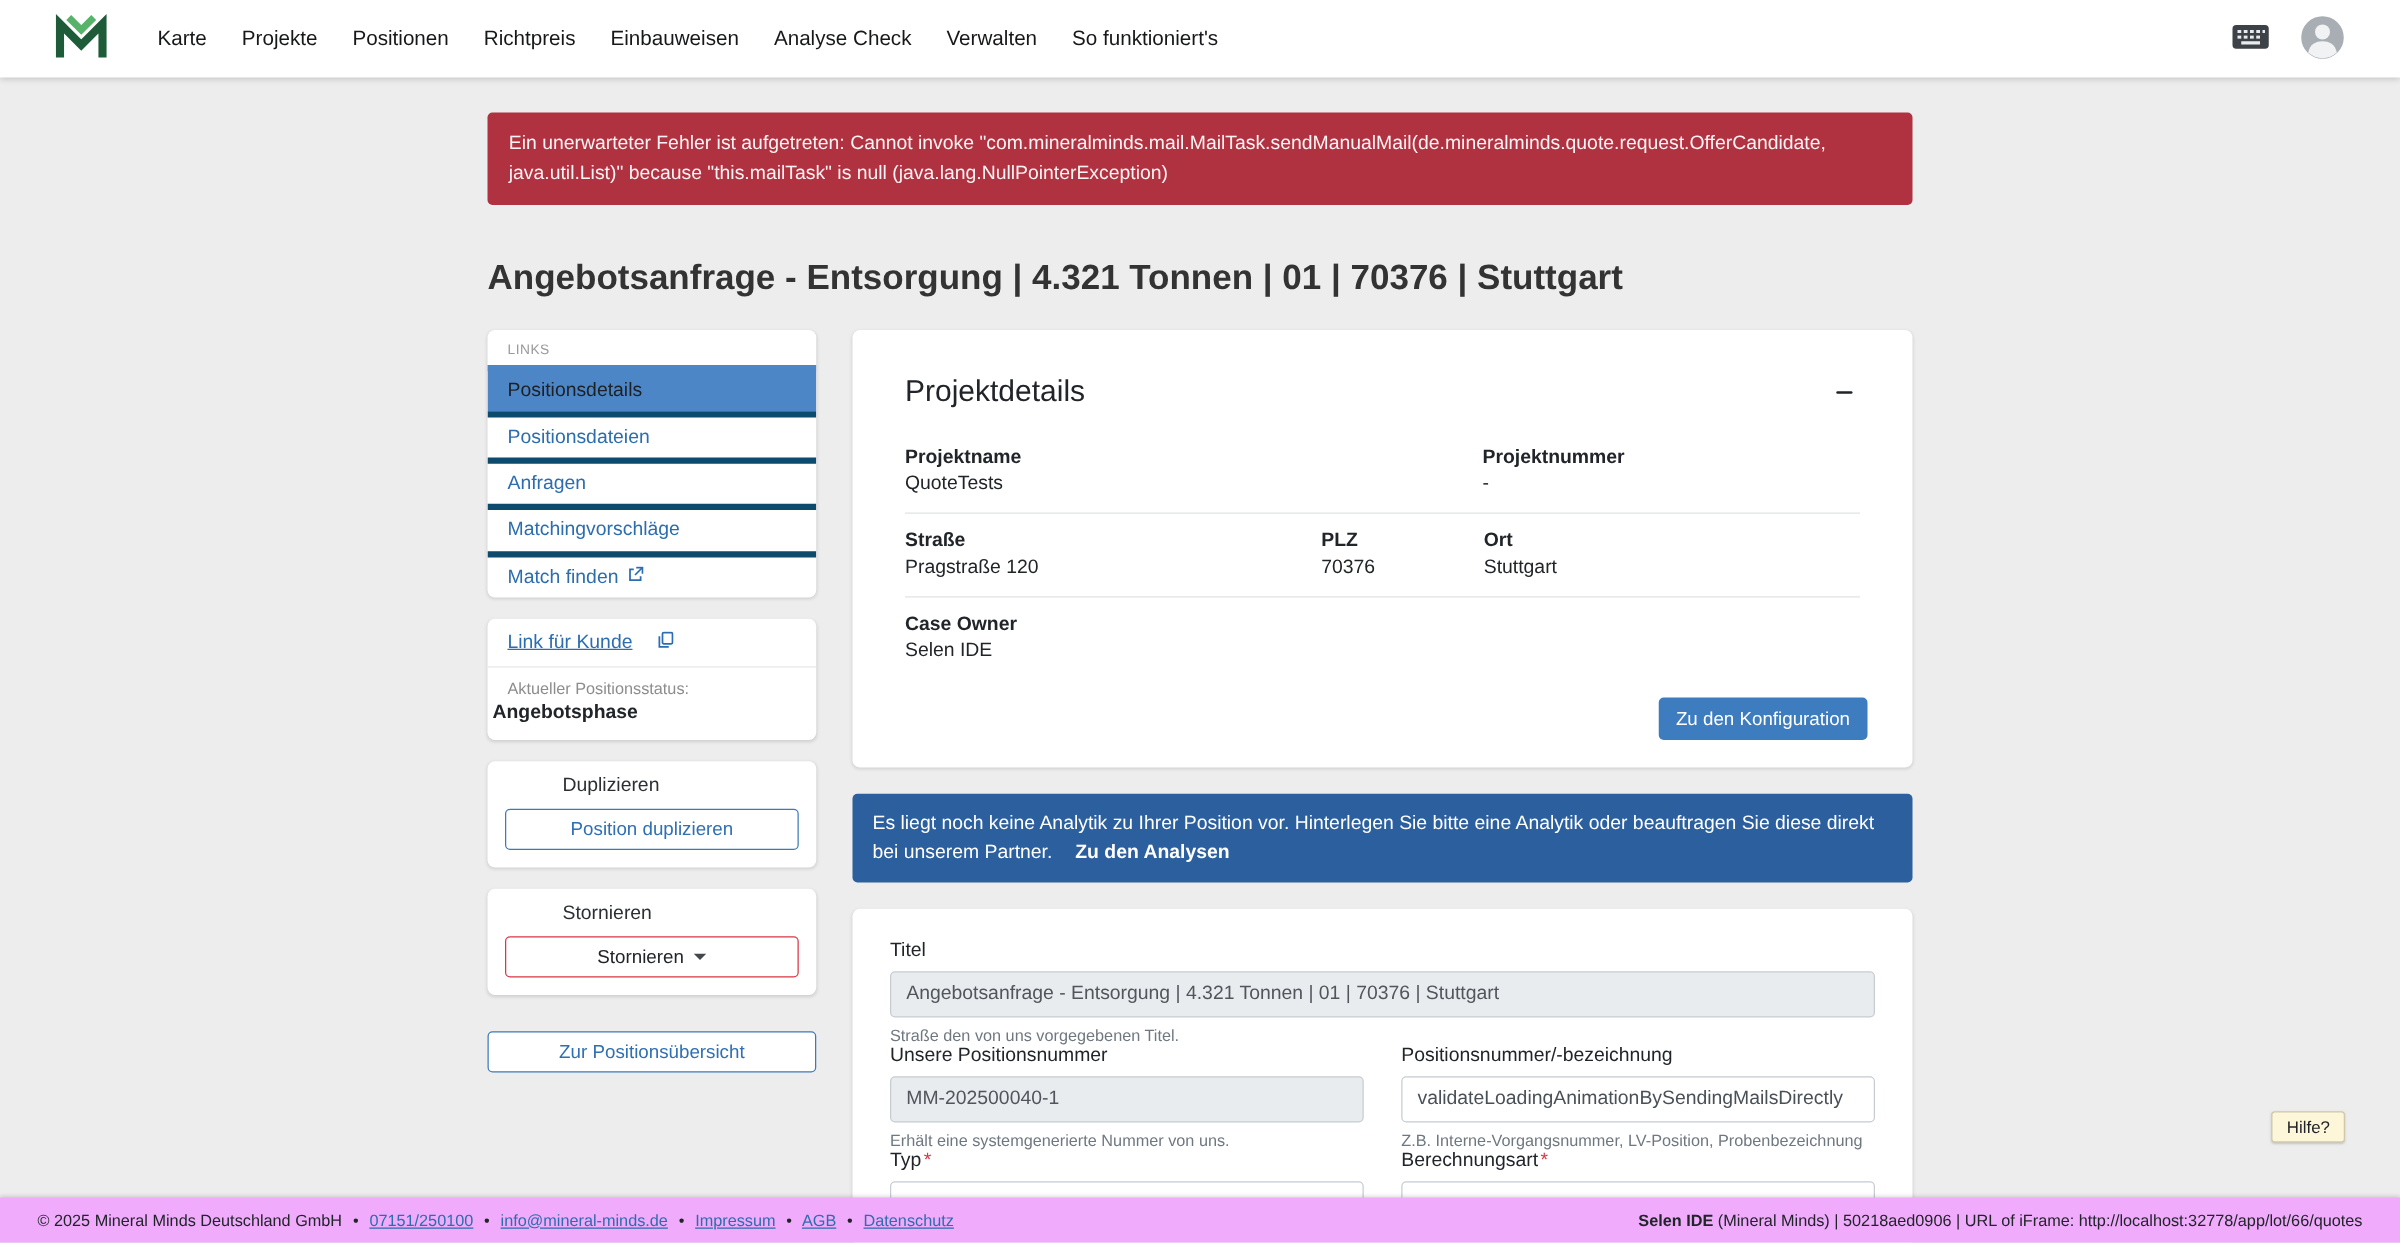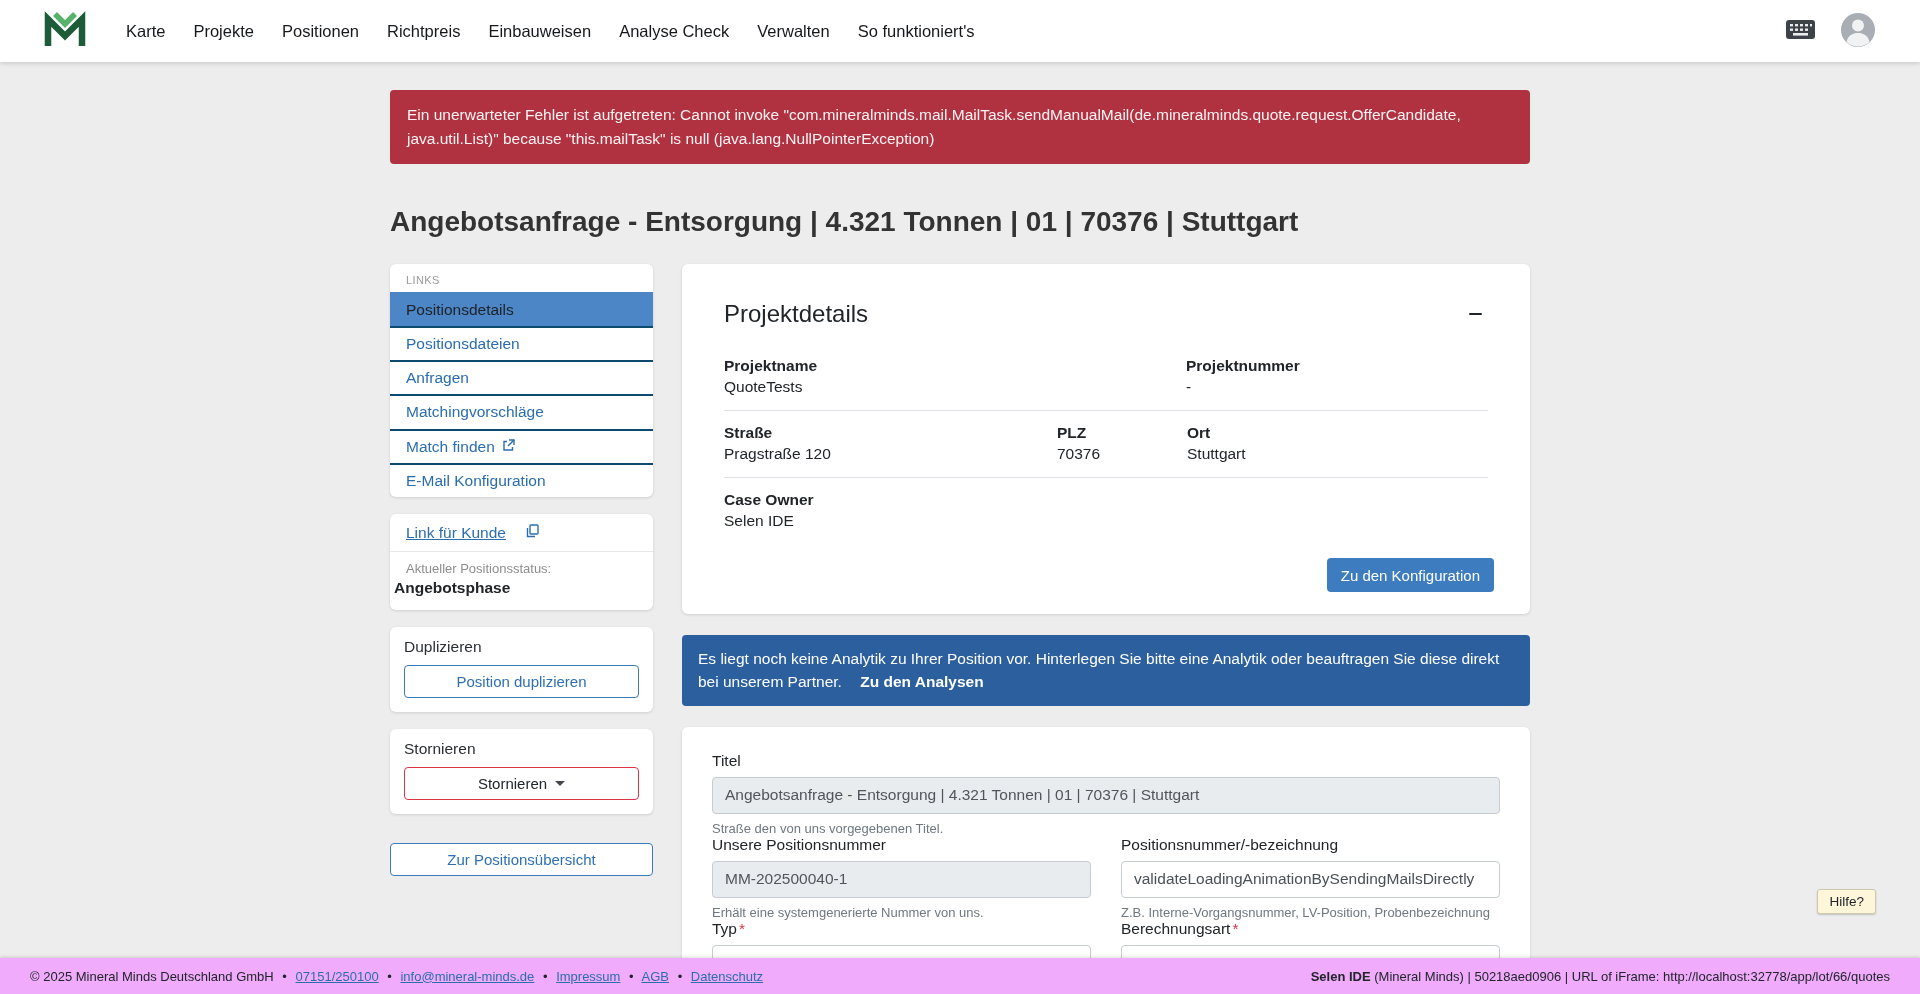--- a/index.html
+++ b/index.html
@@ -48,31 +48,31 @@
 
   .card { background: #fff; border-radius: 6px; box-shadow: 0 1px 3px rgba(0,0,0,.13); }
 
   
   .sidebar { width: 263px; flex: none; }
   .sidebar .card { margin-bottom: 17px; overflow: hidden; }
   .links-header { font-size: 11px; letter-spacing: .4px; color: #9a9a9a; padding: 10px 16px 6px; }
   .side-link {
     display: flex; align-items: center; gap: 7px;
     padding: 6px 16px; font-size: 15.5px; color: #2b6daf;
-    border-top: 2px solid #0c4a6e; cursor: pointer; line-height: 1.3;
+    border-top: 5px solid #0c4a6e; cursor: pointer; line-height: 1.3;
   }
   .side-link.active { background: #4c86c6; color: #1d2125; border-top-color: #4c86c6; font-weight: 500; }
 
   .kunde-link { display: flex; align-items: flex-start; gap: 20px; padding: 10px 16px 9px; font-size: 15.5px; color: #2b6daf; cursor: pointer; text-decoration: underline; }
   .kunde-divider { border: none; border-top: 1px solid #e8e8e8; }
   .status-label { padding: 9px 16px 0; font-size: 13px; color: #8d8d8d; }
   .status-value { padding: 3px 4px 13px; font-size: 15.5px; font-weight: bold; }
 
   .action-card { padding: 11px 14px 14px; }
-  .action-title { font-size: 15.5px; font-weight: 500; margin-bottom: 9px; color: #2b2f33; }
+  .action-title { font-size: 15.5px; font-weight: 500; margin-bottom: 9px; color: #2b2f33; margin-left: 46px; }
 
   .btn { display: inline-flex; align-items: center; justify-content: center; border-radius: 4px; font-size: 15px; font-family: inherit; cursor: pointer; }
   .btn-outline-blue { width: 100%; height: 33px; background: #fff; border: 1px solid #3d7ab8; color: #2f6fb3; }
   .btn-outline-red  { width: 100%; height: 33px; background: #fff; border: 1px solid #dc3545; color: #212529; gap: 8px; }
   .overview-btn { margin-top: 12px; }
   .caret { width: 0; height: 0; border-left: 5px solid transparent; border-right: 5px solid transparent; border-top: 5px solid #44484c; display: inline-block; }
 
   
   .main-col { flex: 1; min-width: 0; }
 
@@ -206,21 +206,20 @@
           <a class="side-link">
             <span>Match finden</span>
             <span>
               <svg width="13" height="13" viewBox="0 0 13 13" fill="none" stroke="#2b6daf" stroke-width="1.4">
                 <path d="M5 2.5 H2 V11 H10.5 V8"></path>
                 <path d="M7 1 H12 V6"></path>
                 <path d="M12 1 L6 7"></path>
               </svg>
             </span>
           </a>
-          <a class="side-link">E-Mail Konfiguration</a>
         </div>
 
         <div class="card">
           <a class="kunde-link">
             <span>Link für Kunde</span>
             <span>
               <svg width="13" height="14" viewBox="0 0 13 14" fill="none" stroke="#2b6daf" stroke-width="1.4">
                 <rect x="4" y="1" width="8" height="9" rx="1"></rect>
                 <path d="M1.5 4 V12.5 H9"></path>
               </svg>

